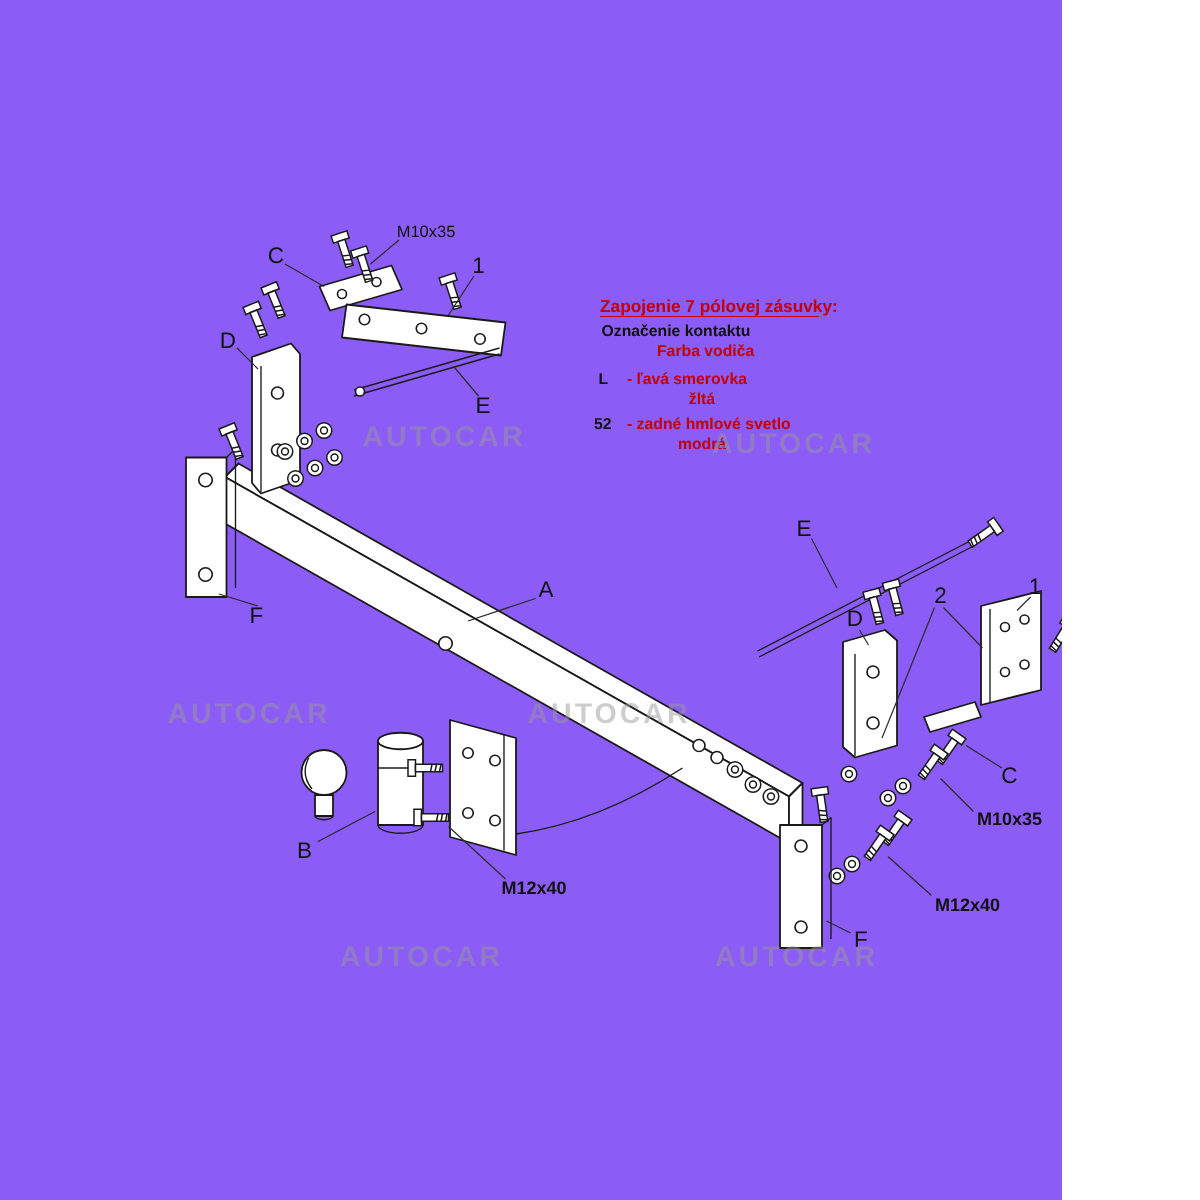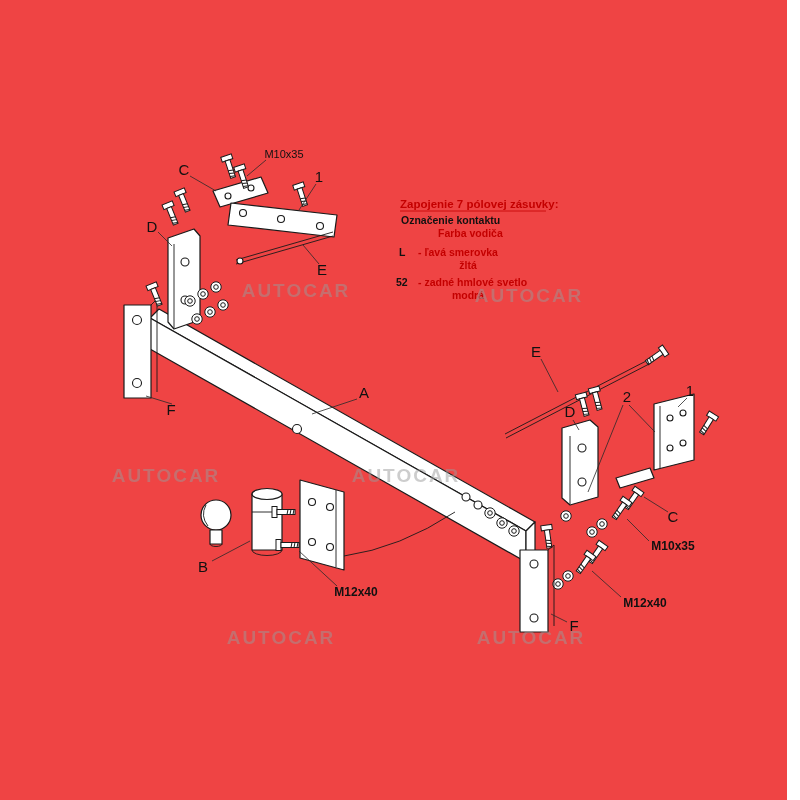--- a/index.html
+++ b/index.html
@@ -1,16 +1,16 @@
 <!DOCTYPE html>
 <html><head>
 <meta charset="utf-8">
 <style>
   html,body{margin:0;padding:0;background:#fff;}
-  .canvas{position:relative;width:787px;height:800px;background:#ef4444;overflow:hidden;
+  .canvas{position:relative;width:708px;height:800px;background:#8b5cf6;overflow:hidden;
           font-family:"Liberation Sans", sans-serif;}
   svg{position:absolute;left:0;top:0;}
   .part{fill:#ffffff;stroke:#1a1a1a;stroke-width:1.2;stroke-linejoin:round;}
   .thin{fill:none;stroke:#1a1a1a;stroke-width:0.9;}
   .hole{fill:#ffffff;stroke:#1a1a1a;stroke-width:1.1;}
   .leader{fill:none;stroke:#2a2a2a;stroke-width:0.8;}
   .label{font:15px "Liberation Sans", sans-serif;fill:#111;}
   .bolt-label{font:bold 12px "Liberation Sans", sans-serif;fill:#111;}
   .small-label{font:11px "Liberation Sans", sans-serif;fill:#111;}
   .watermark{font:bold 19px "Liberation Sans", sans-serif;fill:#9a9a9a;letter-spacing:2px;opacity:0.8;}

